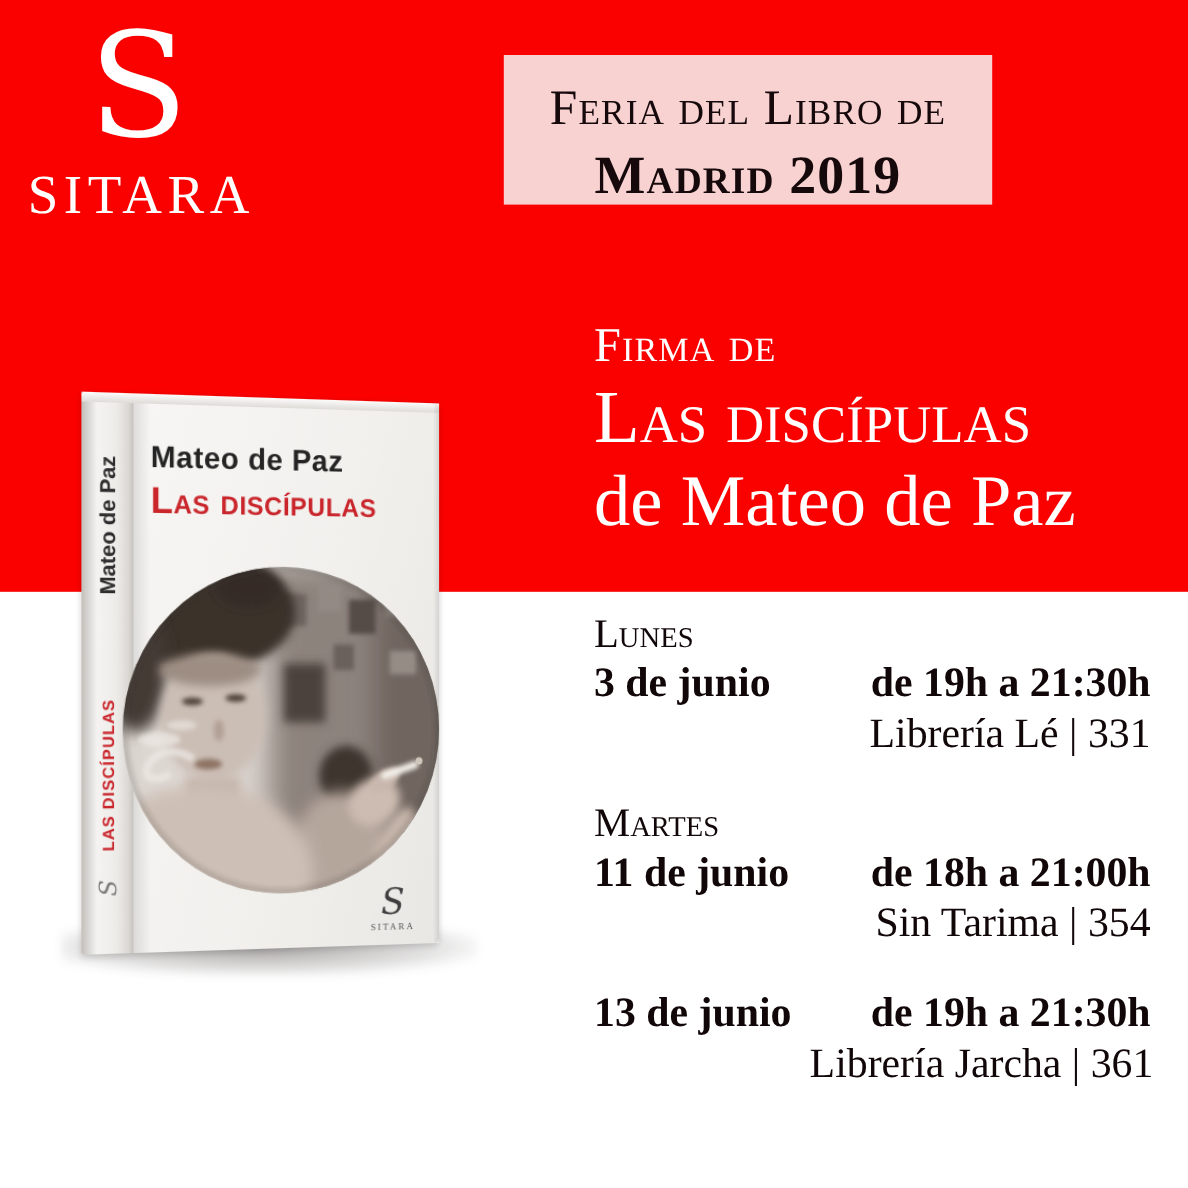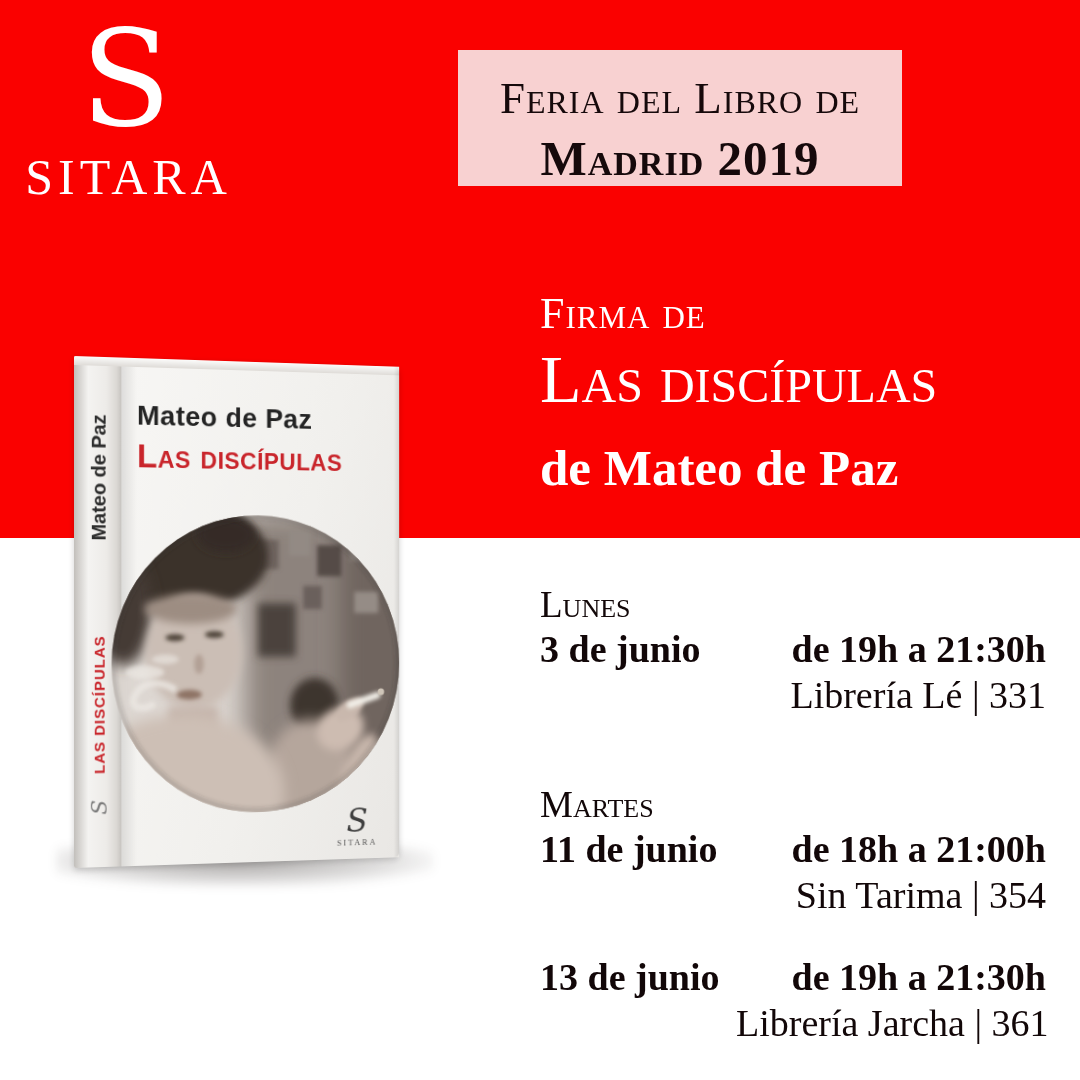--- a/index.html
+++ b/index.html
@@ -24,26 +24,26 @@
     text-align:center;color:var(--ink);z-index:3;padding-top:18px;box-sizing:border-box;
     font-variant:small-caps;
   }
   .banner-l1{font-size:45px;line-height:60px;letter-spacing:1px;}
   .banner-l2{font-size:49px;line-height:62px;font-weight:bold;letter-spacing:1px;}
 
   
   .headline{position:absolute;left:540px;top:290px;color:#ffffff;z-index:3;}
   .hl-eyebrow{font-variant:small-caps;font-size:44px;line-height:48px;letter-spacing:1px;}
   .hl-title{font-variant:small-caps;font-size:68px;line-height:74px;margin-top:4px;letter-spacing:0px;white-space:nowrap;}
-  .hl-byline{font-size:51px;line-height:56px;margin-top:24px;font-weight:bold;}
+  .hl-byline{font-size:66px;line-height:56px;margin-top:12px;}
 
   
   .schedule{position:absolute;left:540px;top:555px;z-index:3;color:#120708;}
   .event{display:grid;grid-template-columns:196px 310px;margin-bottom:37px;}
-  .ev-day{grid-column:1;grid-row:1;font-variant:small-caps;font-size:37px;line-height:44px;white-space:nowrap;margin-top:28px;}
+  .ev-day{grid-column:1;grid-row:1;font-variant:small-caps;font-size:37px;line-height:44px;white-space:nowrap;}
   .ev-date{grid-column:1;grid-row:2;font-weight:bold;font-size:38px;line-height:45px;white-space:nowrap;}
   .ev-right{grid-column:2;grid-row:2 / span 2;text-align:right;}
   .ev-time{font-weight:bold;font-size:38px;line-height:45px;white-space:nowrap;}
   .ev-place{font-size:38px;line-height:46px;white-space:nowrap;}
 
   
   .book-shadow{
     position:absolute;left:56px;top:845px;width:378px;height:42px;z-index:1;
     background:radial-gradient(ellipse at 48% 38%, rgba(40,33,30,0.40), rgba(40,33,30,0.14) 55%, rgba(40,33,30,0) 78%);
     filter:blur(4px);

